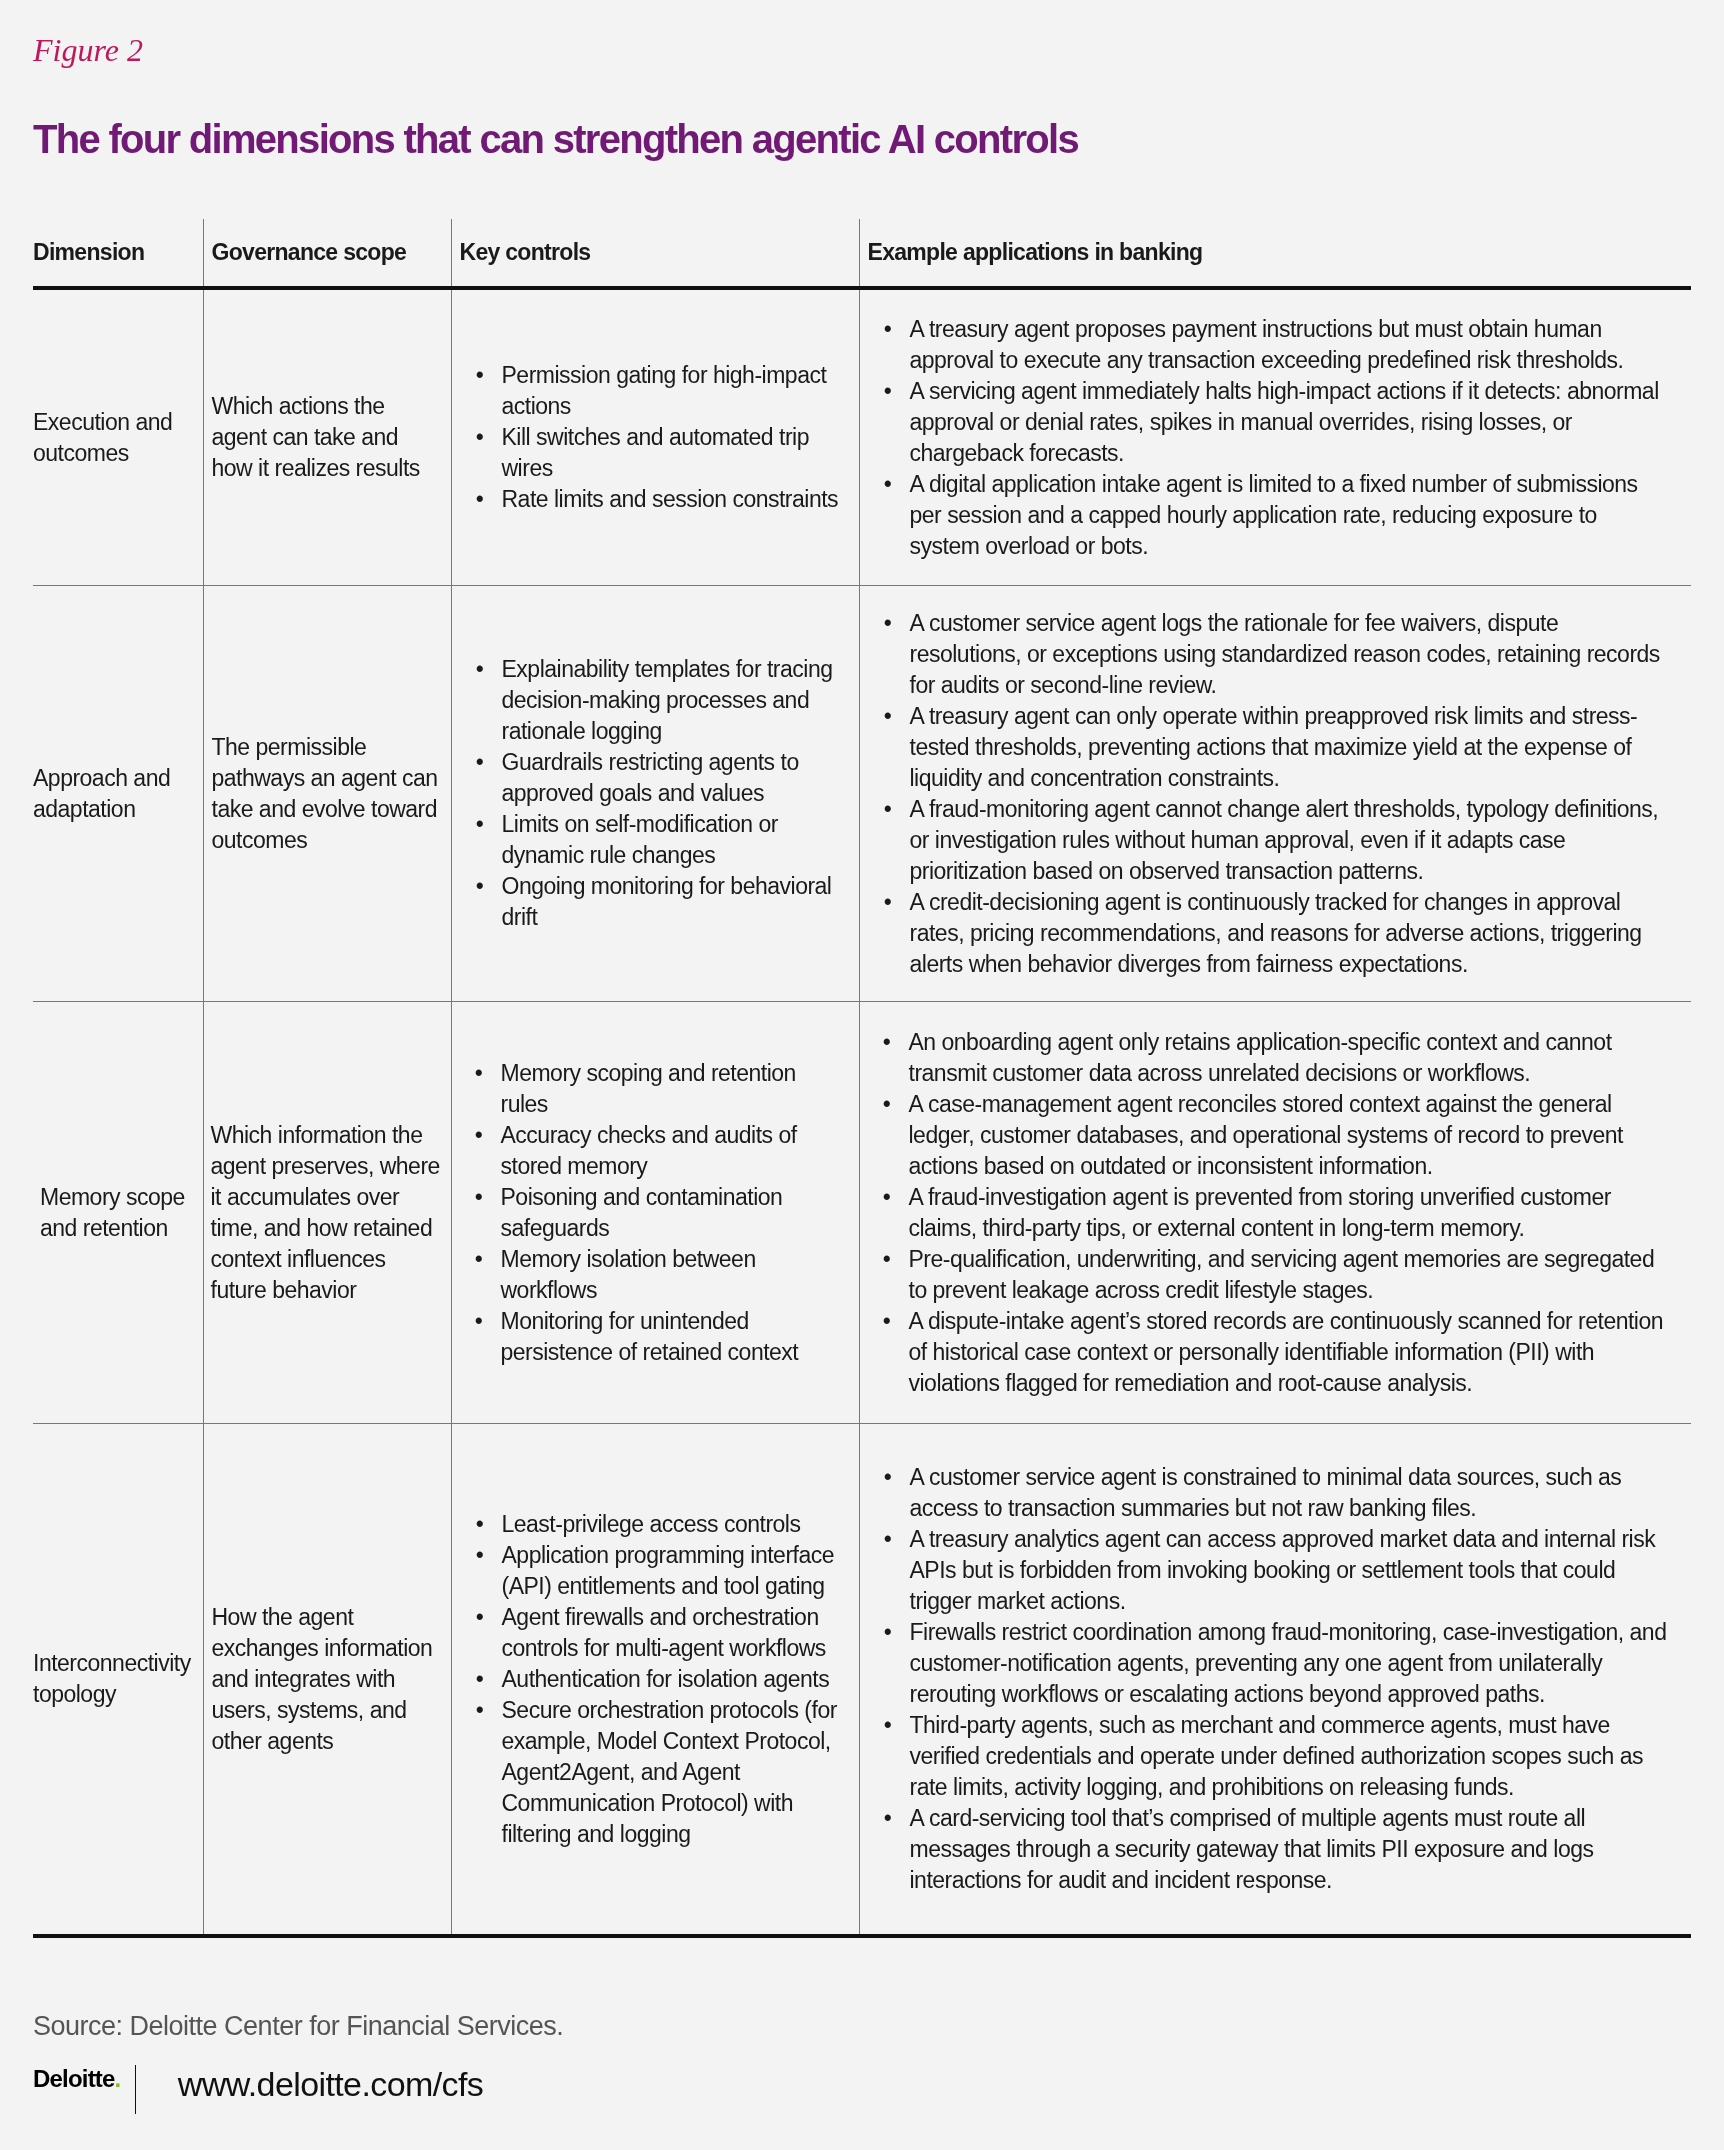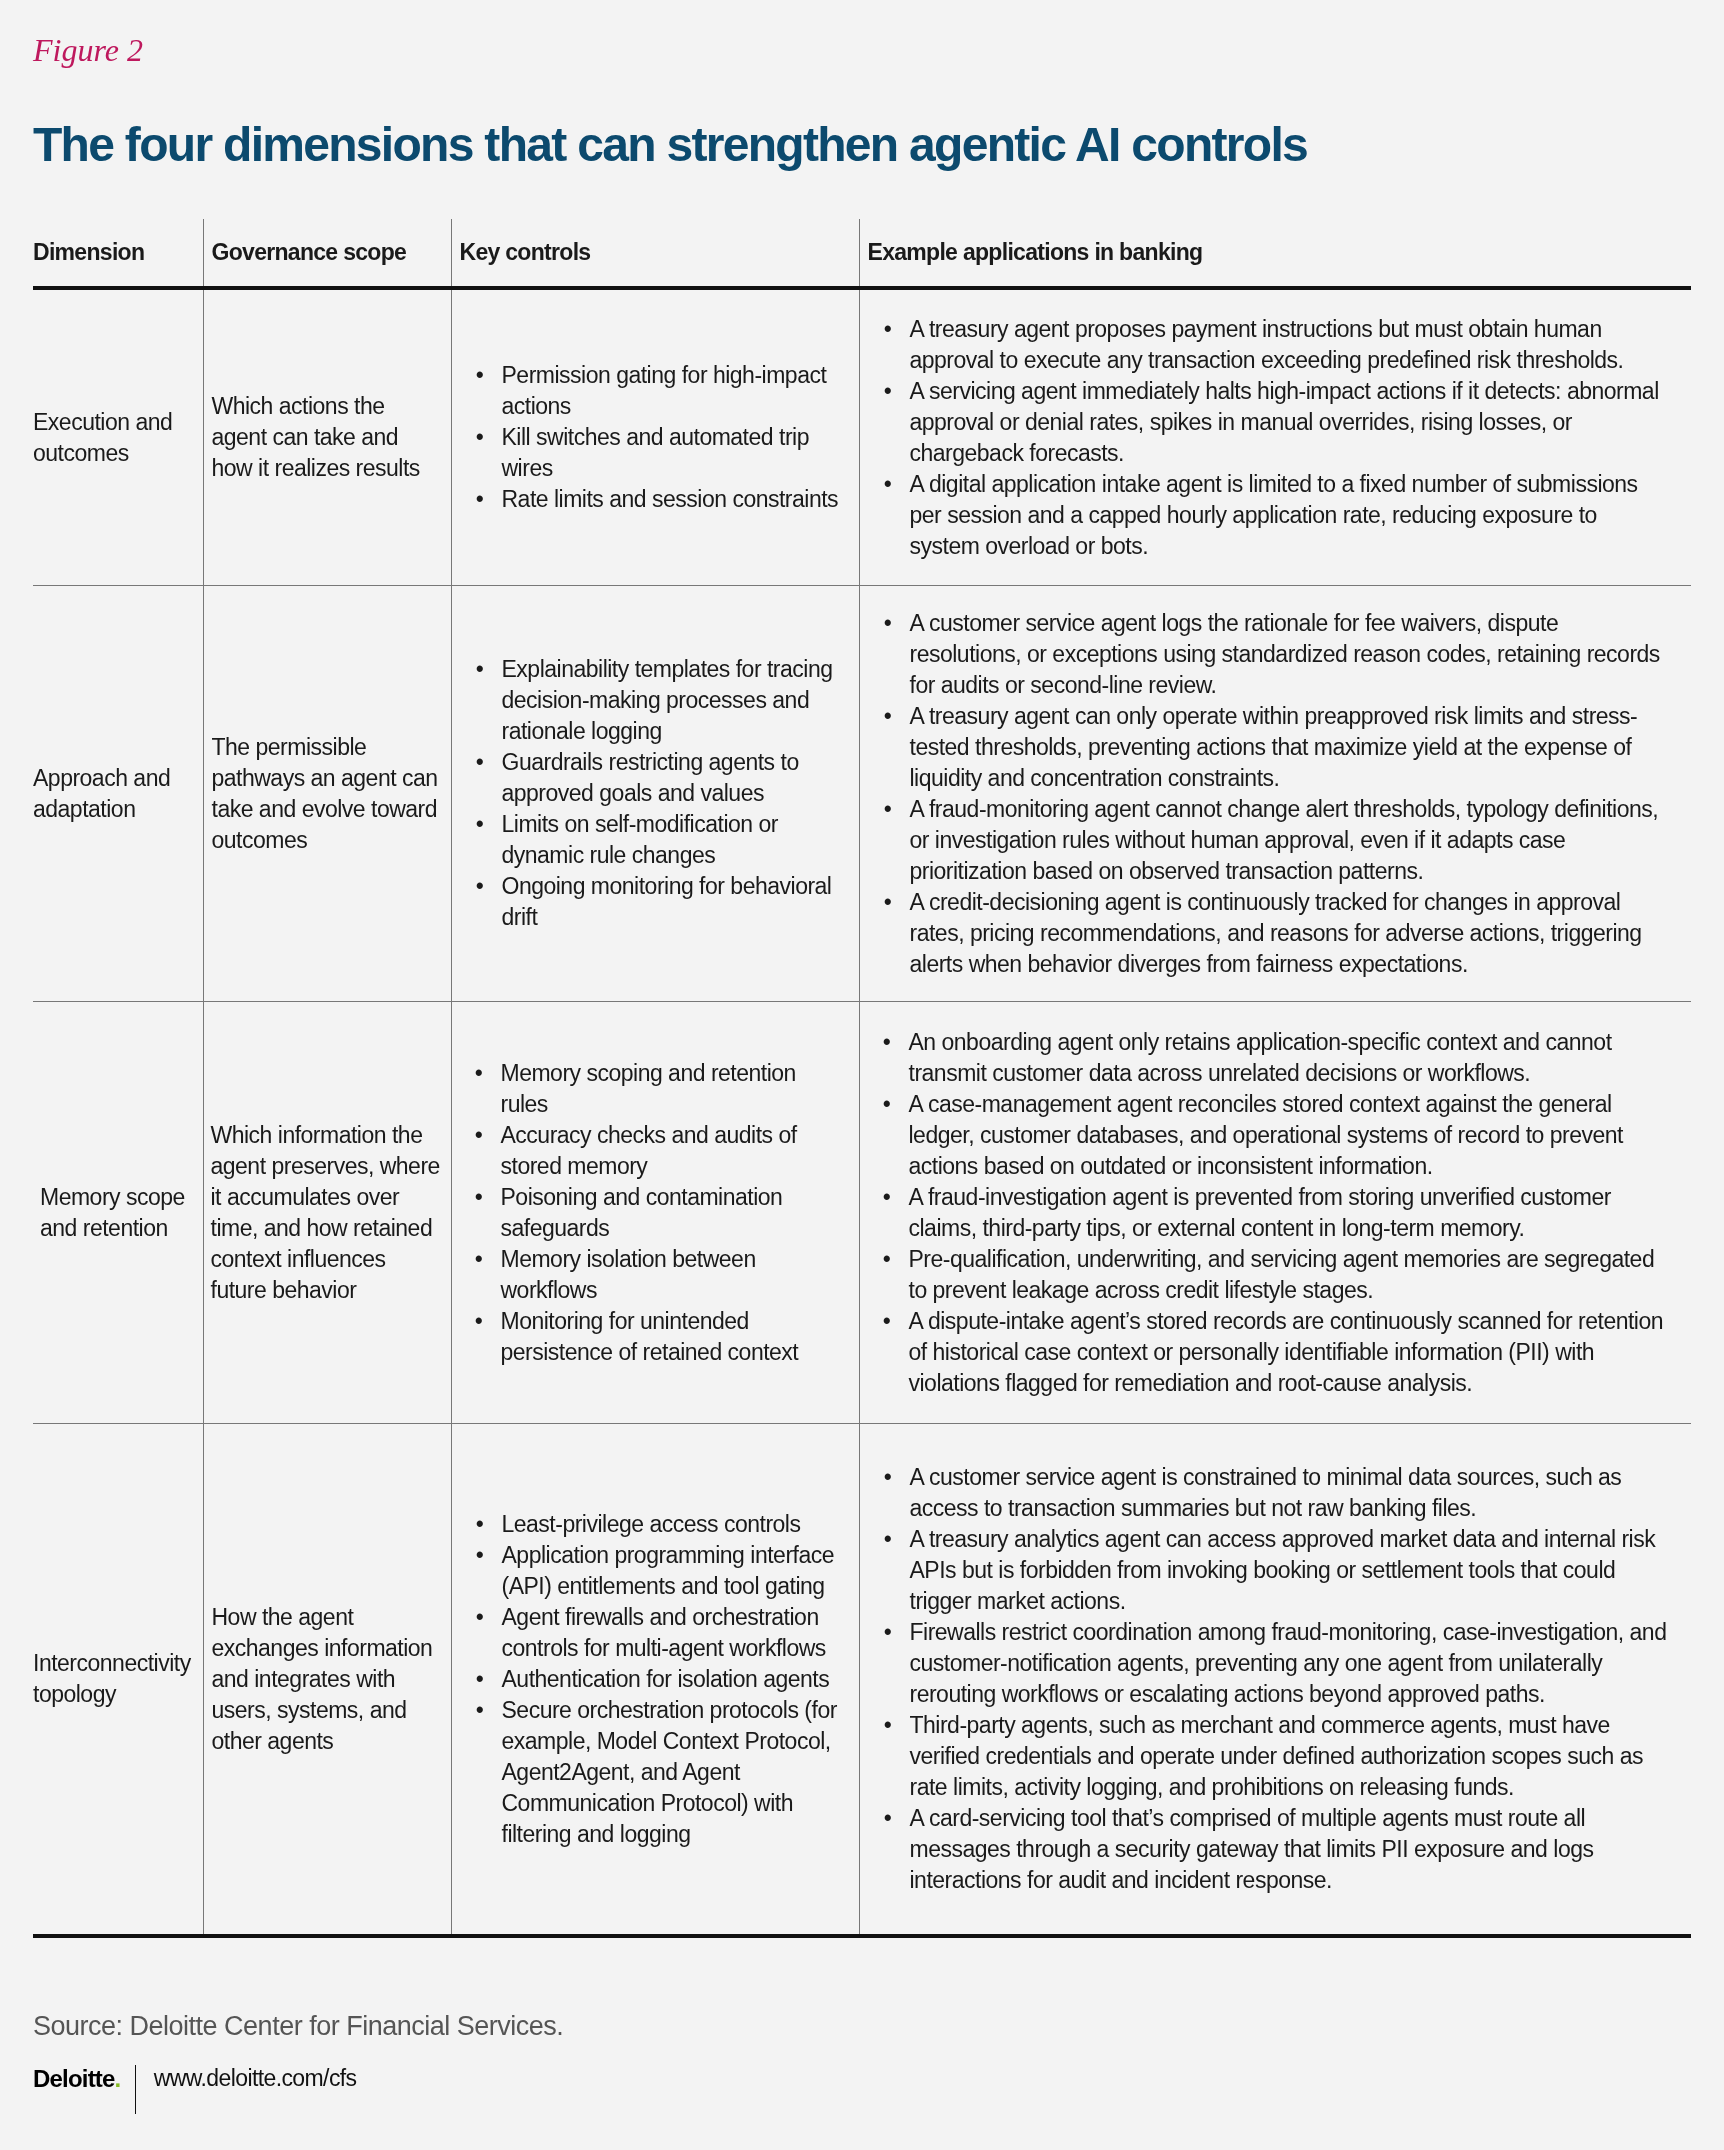--- a/index.html
+++ b/index.html
@@ -6,22 +6,22 @@
   body {
     width:1725px; height:2151px; background:#f3f3f3; color:#1a1a1a;
     font-family:"Liberation Sans", sans-serif; position:relative; overflow:hidden;
   }
   .fig-label {
     position:absolute; left:33px; top:32px;
     font-family:"Liberation Serif", serif; font-style:italic; font-size:32px; color:#be185d;
   }
   .title {
     position:absolute; left:33px; top:117px;
-    font-family:"Liberation Sans", sans-serif; font-weight:bold; font-size:48px;
-    letter-spacing:-1.7px; color:#0c4a6e;
+    font-family:"Liberation Sans", sans-serif; font-weight:bold; font-size:40px;
+    letter-spacing:-1.7px; color:#701a75;
   }
   table.grid {
     position:absolute; left:33px; top:219px; width:1658px;
     border-collapse:collapse; table-layout:fixed;
   }
   table.grid th, table.grid td {
     border-left:1.6px solid #777; vertical-align:middle; text-align:left;
     padding:0 8px; font-size:23px; line-height:31px; letter-spacing:-0.5px;
   }
   table.grid th:first-child, table.grid td:first-child { border-left:none; padding-left:0; }
@@ -42,21 +42,21 @@
   .col-dim { width:170px; }
   .col-gov { width:248px; }
   .col-key { width:408px; }
   .source {
     position:absolute; left:33px; top:2011px; font-size:27px; color:#555; letter-spacing:-0.5px;
   }
   .footer { position:absolute; left:33px; top:2065px; display:flex; align-items:flex-start; }
   .logo { font-weight:bold; font-size:24px; color:#000; letter-spacing:-0.8px; }
   .logo-dot { color:#86bc25; }
   .divider { width:1.6px; height:49px; background:#111; margin:0 17.4px 0 14.3px; }
-  .url { font-size:23px; color:#111; letter-spacing:-0.6px; }
+  .url { font-size:34px; color:#111; letter-spacing:-0.6px;margin-left:24px; }
 </style>
 </head>
 <body>
 
 <div class="fig-label">Figure 2</div>
 <div class="title">The four dimensions that can strengthen agentic AI controls</div>
 
 <table class="grid">
   <colgroup>
     <col class="col-dim">

